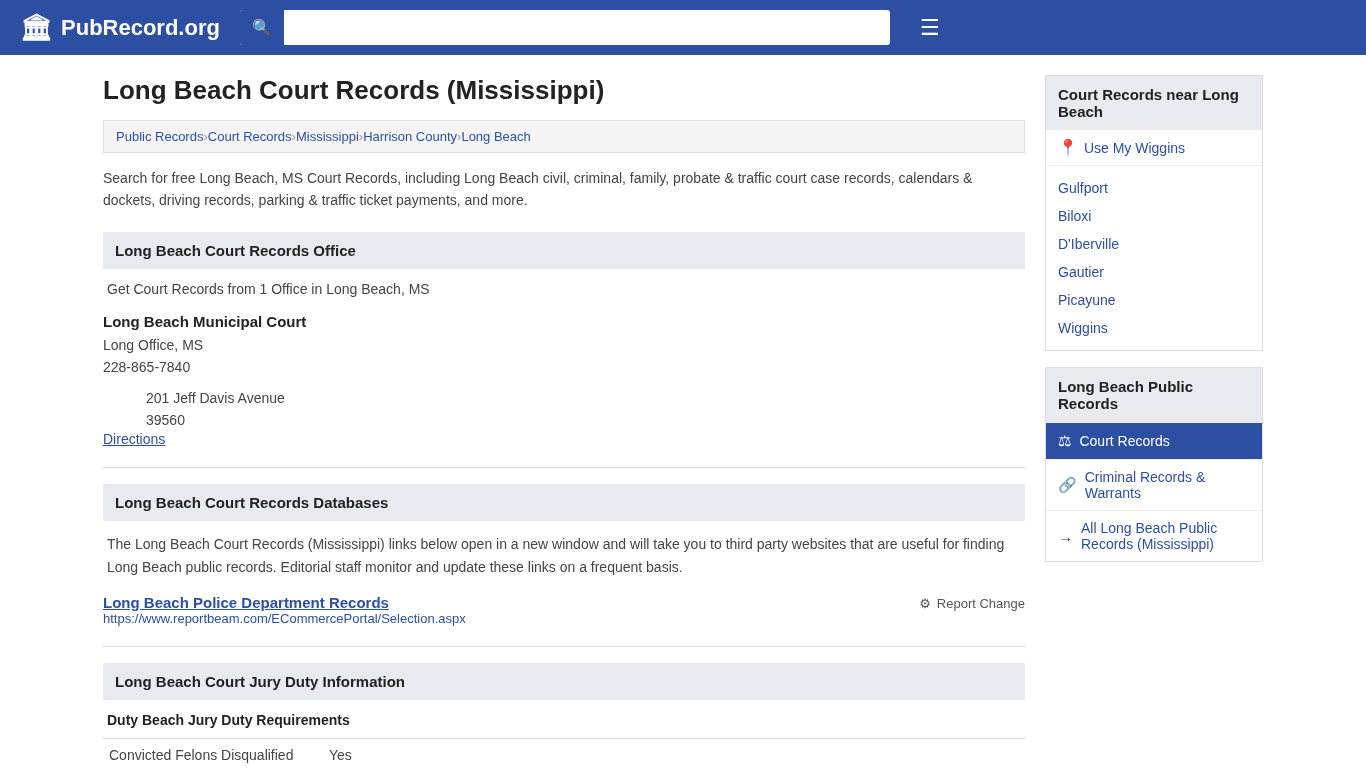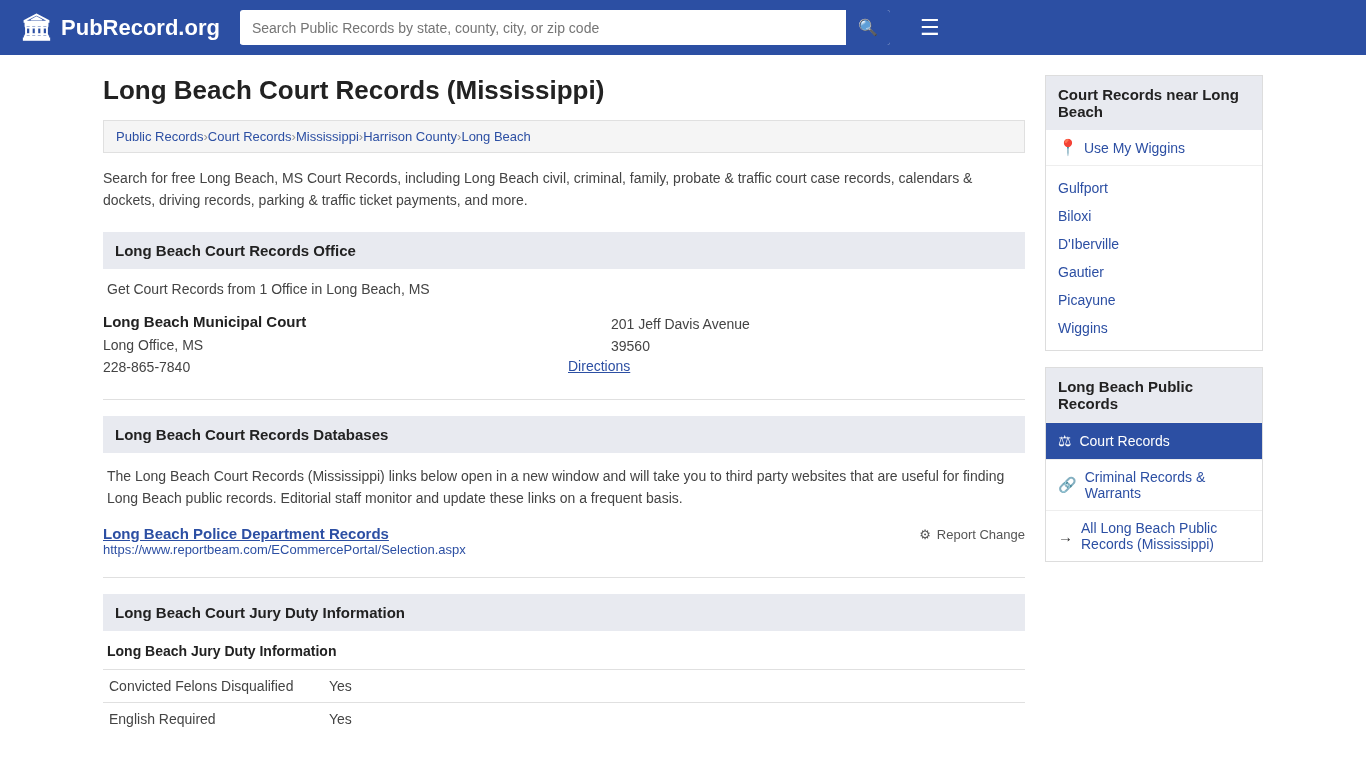--- a/index.html
+++ b/index.html
@@ -124,20 +124,21 @@
     .office-desc {
       font-size: 14px;
       color: #444;
       margin-bottom: 16px;
       padding: 0 4px;
     }
     .office-entry {
       display: flex;
       gap: 8px;
       margin-bottom: 20px;
+      flex-direction: column;
     }
     .office-left {
       flex: 1;
     }
     .office-name {
       font-size: 15px;
       font-weight: bold;
       color: #222;
       margin-bottom: 4px;
     }
@@ -306,21 +307,20 @@
   </style>
 </head>
 <body>
 
 <div class="header">
   <a class="logo" href="#">
     <span class="logo-icon">🏛</span>
     <span>PubRecord.org</span>
   </a>
   <div class="search-bar">
-    <input class="search-input" type="text" placeholder="Search Public Records by state, county, city, or zip code" style="">
     <button class="search-btn">🔍</button>
   </div>
   <button class="menu-btn">☰</button>
 </div>
 
 <div class="container">
 
   <div class="main-content">
 
     <h1 class="page-title">Long Beach Court Records (Mississippi)</h1>
@@ -365,21 +365,21 @@
       <div class="report-change">
         <span>⚙</span>
         <span>Report Change</span>
       </div>
     </div>
     <a class="db-url" href="#">https://www.reportbeam.com/ECommercePortal/Selection.aspx</a>
 
     <hr class="divider">
 
     <div class="section-header">Long Beach Court Jury Duty Information</div>
-    <div class="jury-sub">Long Beach Jury Duty Information</div>
+    <div class="jury-sub">Duty Beach Jury Duty Requirements</div>
 
     <table class="jury-table">
       <tbody id="jury-tbody">
           <tr>
             <td>Convicted Felons Disqualified</td>
             <td>Yes</td>
           </tr>
           <tr>
             <td>English Required</td>
             <td>Yes</td>

